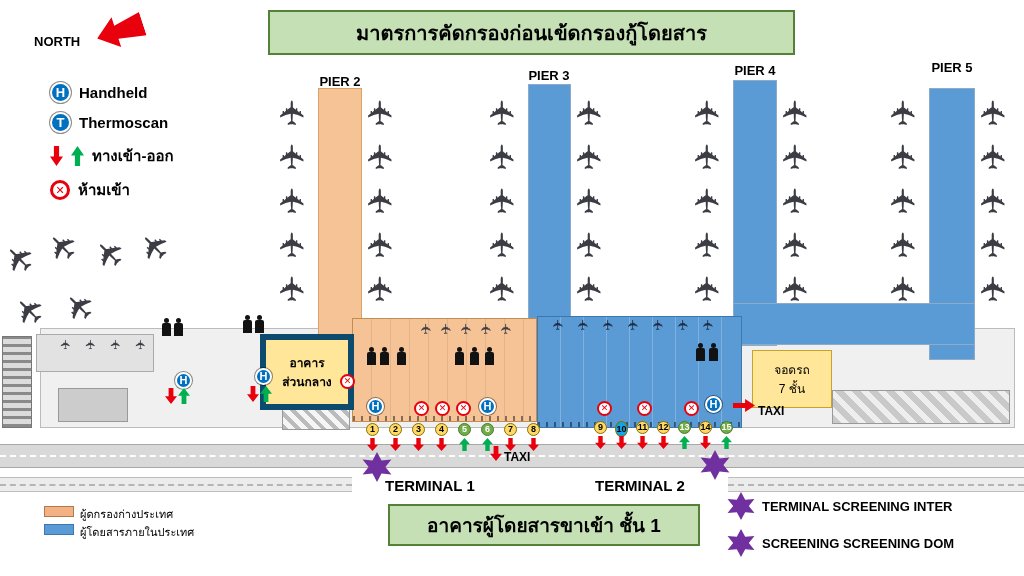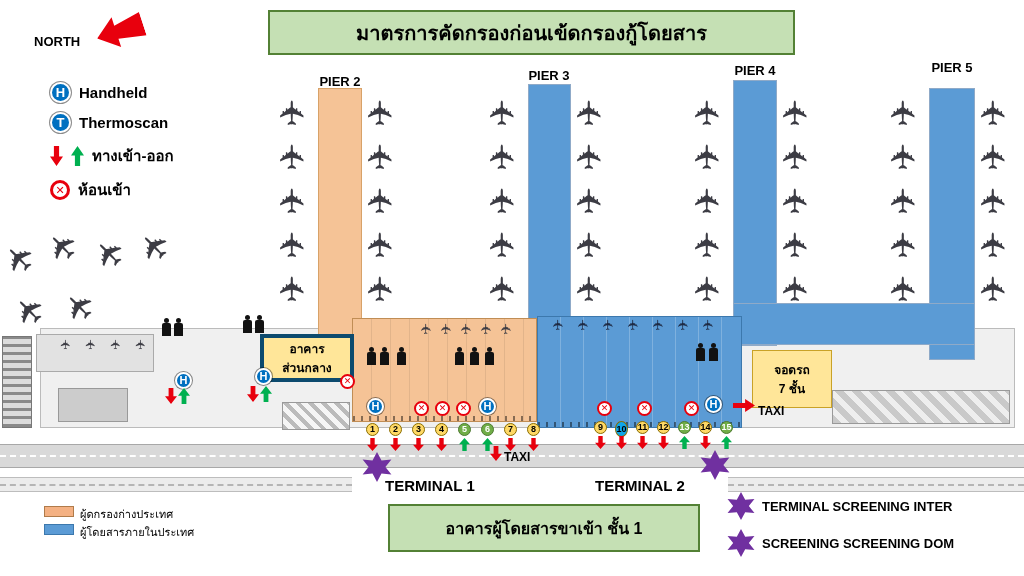--- a/index.html
+++ b/index.html
@@ -46,21 +46,21 @@
     <span class="hicon" style="position:static;width:21px;height:21px;font-size:13px">T</span>
     <span>Thermoscan</span>
   </div>
   <div class="legend-row" style="left:50px;top:144px">
     <span class="arr arr-down red" style="width:13px;height:20px"></span>
     <span class="arr arr-up green" style="width:13px;height:20px"></span>
     <span>ทางเข้า-ออก</span>
   </div>
   <div class="legend-row" style="left:50px;top:178px">
     <span class="noentry" style="position:static;width:20px;height:20px;font-size:11px;border-width:3px">✕</span>
-    <span>ห้อนเข้า</span>
+    <span>ห้ามเข้า</span>
   </div>
 
   <div class="pier-label" style="left:305px;top:74px">PIER 2</div>
   <div class="pier-label" style="left:514px;top:68px">PIER 3</div>
   <div class="pier-label" style="left:720px;top:63px">PIER 4</div>
   <div class="pier-label" style="left:917px;top:60px">PIER 5</div>
 
   <div class="abs" style="left:40px;top:328px;width:975px;height:100px;background:#f0f0f0;border:1px solid #bbb"></div>
   <div class="abs" style="left:2px;top:336px;width:30px;height:92px;background:repeating-linear-gradient(0deg,#8a8a8a 0 3px,#dcdcdc 3px 8px);border:1px solid #777"></div>
   <div class="abs" style="left:36px;top:334px;width:118px;height:38px;background:#e2e2e2;border:1px solid #aaa"></div>
@@ -74,25 +74,25 @@
   <div class="pier-col" style="left:929px;top:88px;width:46px;height:272px;background:#5B9BD5"></div>
   <div class="pier-col" style="left:733px;top:303px;width:242px;height:42px;background:#5B9BD5"></div>
 
   <div class="abs" style="left:352px;top:318px;width:185px;height:104px;background:#F5C396 repeating-linear-gradient(90deg,transparent 0 18px,rgba(0,0,0,.08) 18px 19px);border:1px solid #c08d55">
     <div class="band-edge"></div>
   </div>
   <div class="abs" style="left:537px;top:316px;width:205px;height:112px;background:#5B9BD5 repeating-linear-gradient(90deg,transparent 0 22px,rgba(255,255,255,.22) 22px 23px);border:1px solid #3c78ad">
     <div class="band-edge"></div>
   </div>
 
-  <div class="abs" style="left:260px;top:334px;width:94px;height:48px;background:#FFE699;border:4px solid #0c4a6e;display:flex;flex-direction:column;align-items:center;justify-content:center;font-weight:bold;font-size:12px;text-align:center">
+  <div class="abs" style="left:260px;top:334px;width:94px;height:76px;background:#FFE699;border:6px solid #0c4a6e;display:flex;flex-direction:column;align-items:center;justify-content:center;font-weight:bold;font-size:12px;text-align:center">
     <span>อาคาร</span>
     <span>ส่วนกลาง</span>
   </div>
-  <div class="abs" style="left:752px;top:350px;width:80px;height:58px;background:#FFE699;border:1px solid #c9a227;display:flex;flex-direction:column;align-items:center;justify-content:center;font-weight:bold;font-size:12px;text-align:center">
+  <div class="abs" style="left:752px;top:350px;width:80px;height:58px;background:#FFE699;border:1px solid #c9a227;display:flex;flex-direction:column;align-items:center;justify-content:center;font-weight:normal;font-size:12px;text-align:center">
     <span>จอดรถ</span>
     <span>7 ชั้น</span>
   </div>
 
   <div class="abs" style="left:0;top:444px;width:1024px;height:24px;background:#d9d9d9;border-top:1px solid #a8a8a8;border-bottom:1px solid #a8a8a8">
     <div class="road-dash"></div>
   </div>
   <div class="abs" style="left:0;top:477px;width:352px;height:15px;background:#ececec;border-top:1px solid #bdbdbd;border-bottom:1px solid #bdbdbd">
     <div class="road-dash" style="border-top-color:#b5b5b5"></div>
   </div>
@@ -102,21 +102,21 @@
 
   <div class="lbl" style="left:504px;top:450px;font-weight:bold;font-size:12px">TAXI</div>
   <div class="lbl" style="left:758px;top:404px;font-weight:bold;font-size:12px">TAXI</div>
 
   <div class="lbl" style="left:385px;top:477px;font-weight:bold;font-size:15px">TERMINAL 1</div>
   <div class="lbl" style="left:595px;top:477px;font-weight:bold;font-size:15px">TERMINAL 2</div>
 
   <div class="star" style="left:362px;top:452px;width:30px;height:30px"></div>
   <div class="star" style="left:700px;top:450px;width:30px;height:30px"></div>
 
-  <div class="banner" style="left:388px;top:504px;width:312px;height:48px;font-size:16px">อาคารผู้โดยสารขาเข้า ชั้น 1</div>
+  <div class="banner" style="left:388px;top:504px;width:312px;height:42px;font-size:19px">อาคารผู้โดยสารขาเข้า ชั้น 1</div>
 
   <div class="star" style="left:727px;top:492px;width:28px;height:28px"></div>
   <div class="lbl" style="left:762px;top:499px;font-weight:bold;font-size:13px">TERMINAL SCREENING INTER</div>
   <div class="star" style="left:727px;top:529px;width:28px;height:28px"></div>
   <div class="lbl" style="left:762px;top:536px;font-weight:bold;font-size:13px">SCREENING SCREENING DOM</div>
 
   <div class="abs pswatch" style="left: 44px; top: 506px; width: 30px; height: 11px; border: 1px solid rgb(176, 123, 74); background: rgb(244, 177, 131);"></div>
   <div class="lbl" style="left:80px;top:505px;font-size:11px">ผู้ดกรองก่างประเทศ</div>
   <div class="abs pswatch" style="left: 44px; top: 524px; width: 30px; height: 11px; border: 1px solid rgb(60, 120, 173); background: rgb(91, 155, 213);"></div>
   <div class="lbl" style="left:80px;top:523px;font-size:11px">ผู้โดยสารภายในประเทศ</div>

